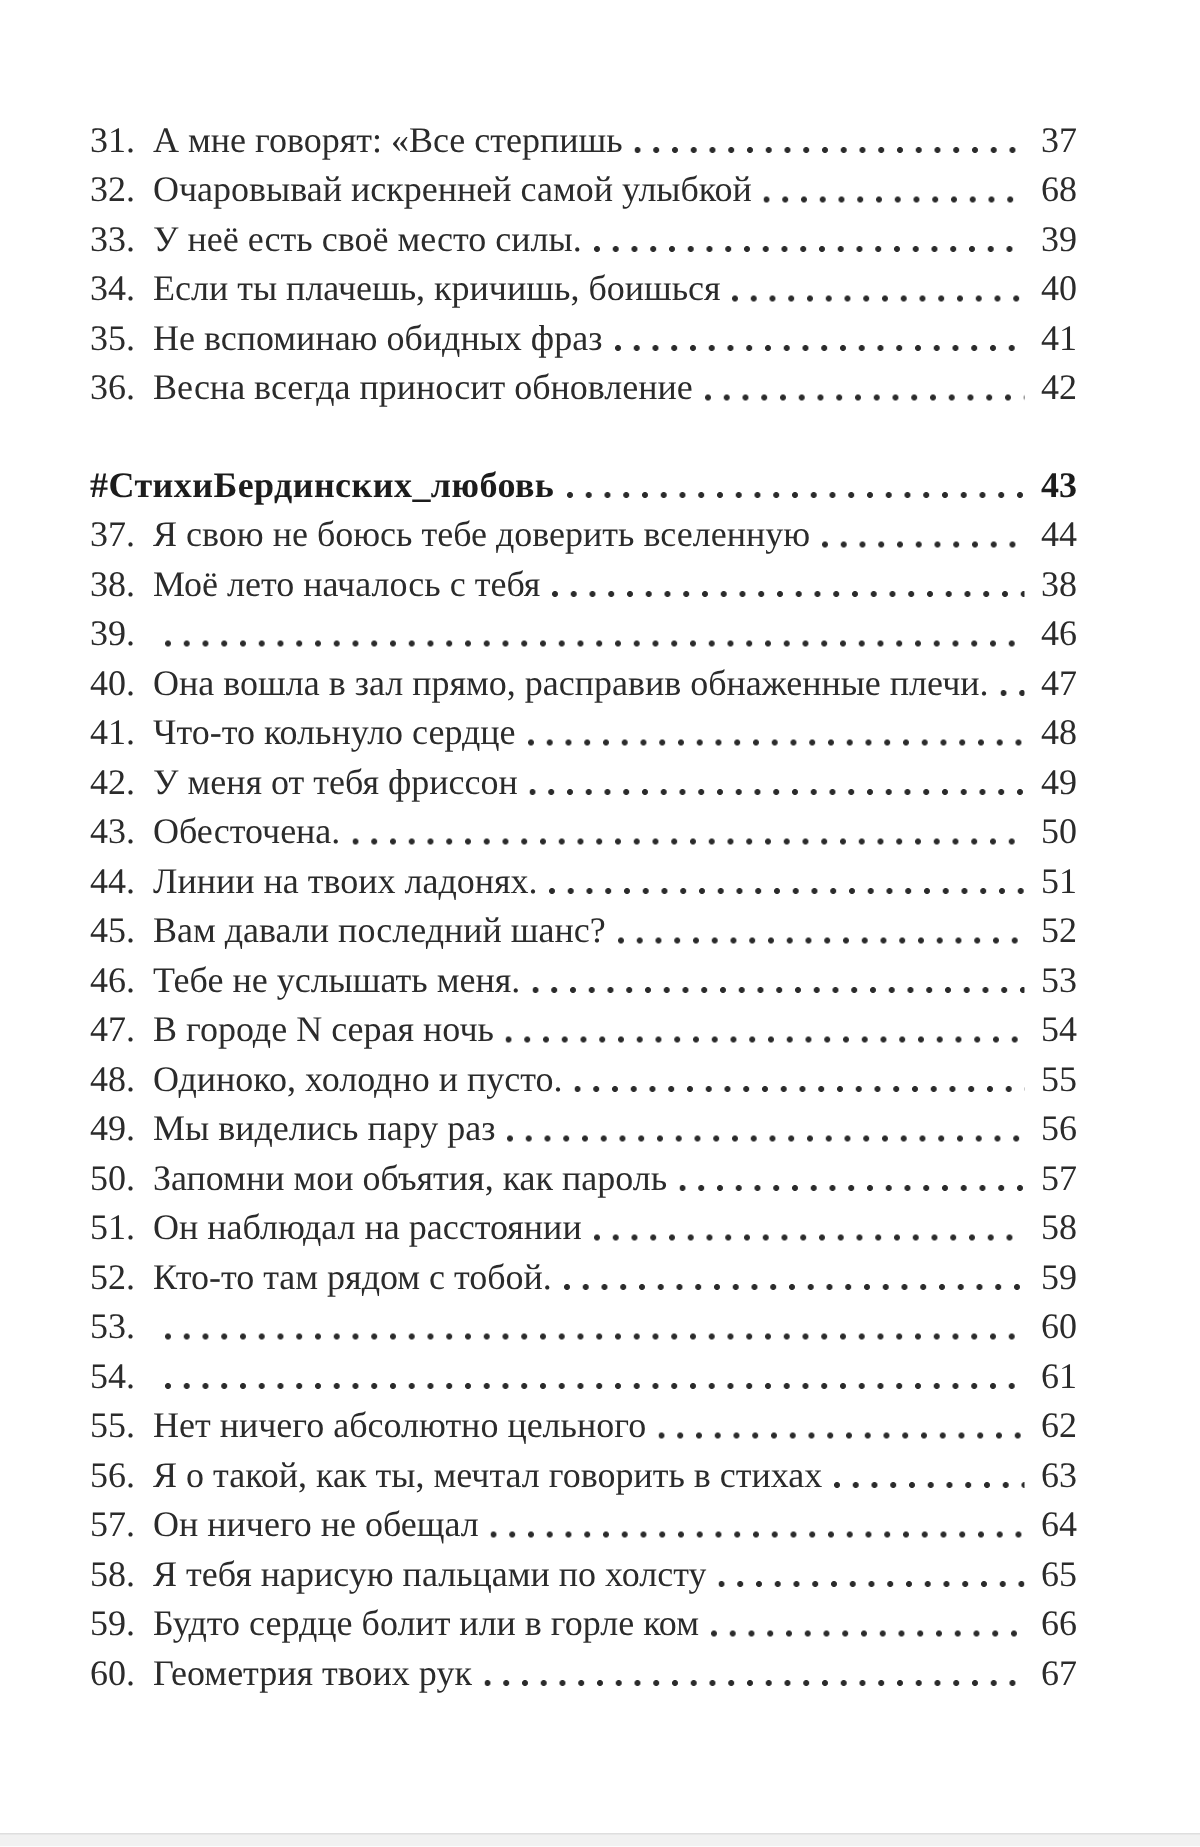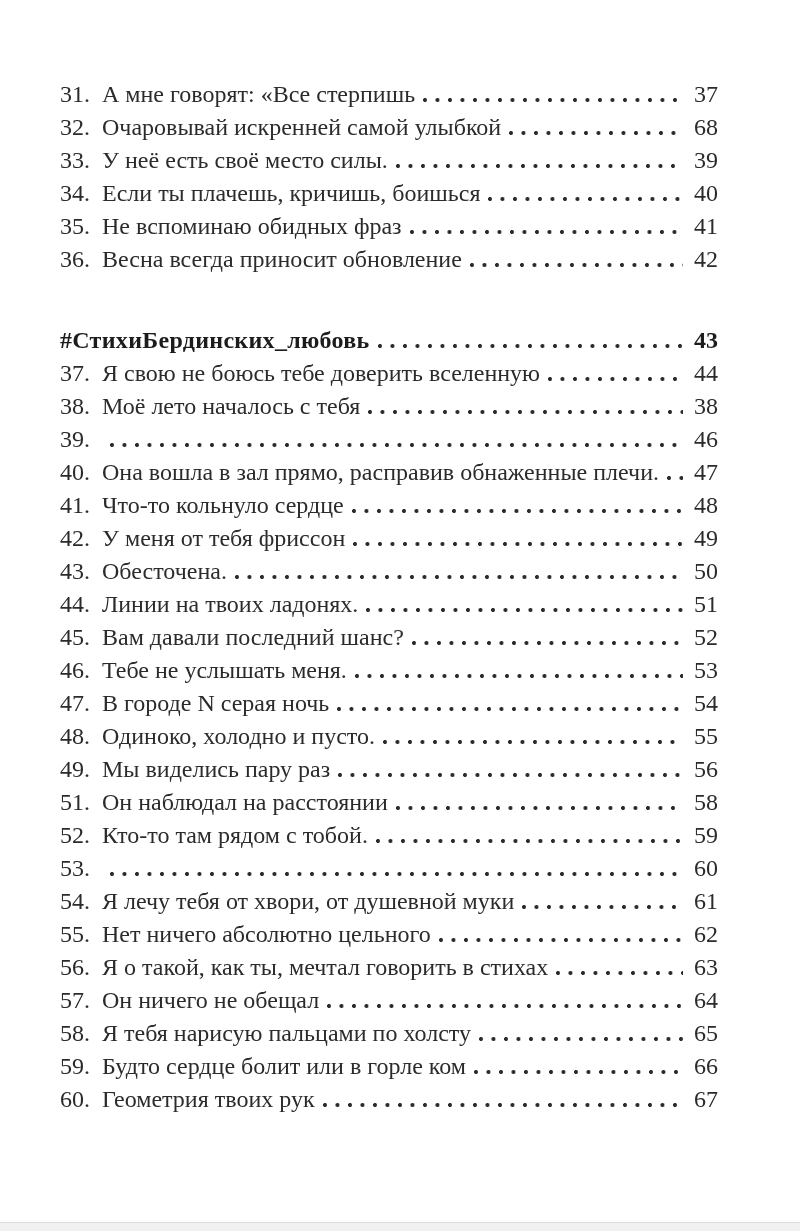--- a/index.html
+++ b/index.html
@@ -50,21 +50,21 @@
     background-size:12.5px 4px;
     background-repeat:repeat-x;
     background-position:left bottom;
   }
   .row .page-num{
     flex:0 0 auto;
     min-width:30px;
     text-align:right;
   }
   .section-row{
-    margin-top:48px;
+    margin-top:32px;
     font-weight:bold;
     color:var(--heading-ink);
   }
   .section-row .title{
     letter-spacing:0.3px;
   }
   .bottom-bar{
     position:absolute;
     left:0;right:0;bottom:0;
     height:8px;
@@ -189,39 +189,44 @@
         <span class="leader"></span>
         <span class="page-num">55</span>
       </div>
       <div class="row">
         <span class="num">49.</span>
         <span class="title">Мы виделись пару раз</span>
         <span class="leader"></span>
         <span class="page-num">56</span>
       </div>
       <div class="row">
+        <span class="num">50.</span>
+        <span class="title">Запомни мои объятия, как пароль</span>
+        <span class="leader"></span>
+        <span class="page-num">57</span>
+      </div>
+      <div class="row">
         <span class="num">51.</span>
         <span class="title">Он наблюдал на расстоянии</span>
         <span class="leader"></span>
         <span class="page-num">58</span>
       </div>
       <div class="row">
         <span class="num">52.</span>
         <span class="title">Кто-то там рядом с тобой.</span>
         <span class="leader"></span>
         <span class="page-num">59</span>
       </div>
       <div class="row">
         <span class="num">53.</span>
         <span class="leader"></span>
         <span class="page-num">60</span>
       </div>
       <div class="row">
         <span class="num">54.</span>
-        <span class="title">Я лечу тебя от хвори, от душевной муки</span>
         <span class="leader"></span>
         <span class="page-num">61</span>
       </div>
       <div class="row">
         <span class="num">55.</span>
         <span class="title">Нет ничего абсолютно цельного</span>
         <span class="leader"></span>
         <span class="page-num">62</span>
       </div>
       <div class="row">

